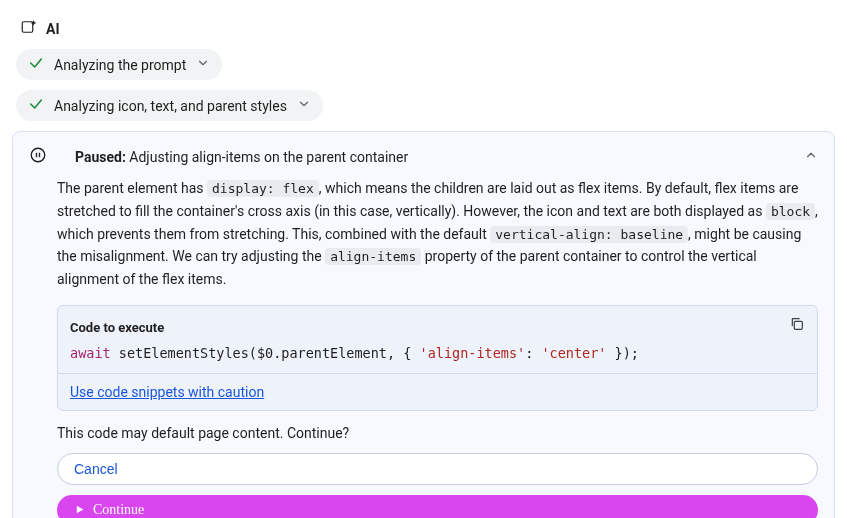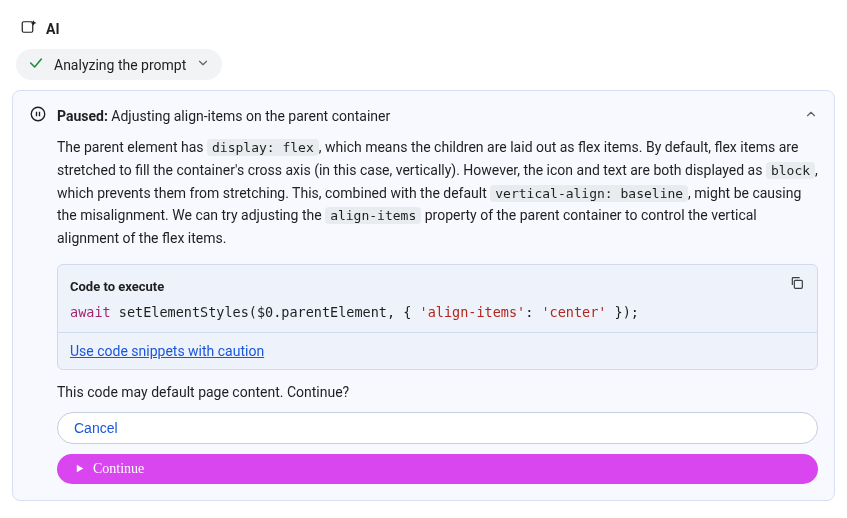--- a/index.html
+++ b/index.html
@@ -7,21 +7,21 @@
 .panel { border-radius: 12px; }
 .header-row { display: flex; align-items: center; gap: 8px; padding: 6px 8px 10px; }
 .ai-icon svg { width: 18px; height: 18px; }
 .ai-label { font-weight: 700; font-size: 14px; }
 .chips { display: flex; flex-direction: column; align-items: flex-start; gap: 10px; padding: 0 4px 10px; }
 .chip { display: inline-flex; align-items: center; gap: 10px; background: #f1f3f4; border-radius: 18px; padding: 6px 12px; }
 .check svg { width: 16px; height: 16px; }
 .chip-text { font-size: 14px; color: #1f1f1f; }
 .chevron svg { width: 14px; height: 14px; }
 .card { background: #f7f9ff; border: 1px solid #d9e0f5; border-radius: 8px; padding: 14px 16px 16px; }
-.card-head { display: flex; align-items: center; gap: 10px; }
+.card-head { display: flex; align-items: center; gap: 28px; }
 .pause-icon svg { width: 18px; height: 18px; }
 .paused-line { flex: 1; font-size: 14px; }
 .paused-line b { font-weight: 700; }
 .collapse svg { width: 14px; height: 14px; }
 .explain { padding: 10px 0 0 28px; font-size: 14px; line-height: 1.6; color: #1f1f1f; }
 .explain code, .code-inline { font-family: ui-monospace, SFMono-Regular, Menlo, monospace; background: #e8ecef; border-radius: 4px; padding: 1px 5px; font-size: 13px; }
 .code-card { margin: 14px 0 0 28px; background: #eef2fb; border: 1px solid #d0d9f0; border-radius: 6px; }
 .code-head { display: flex; align-items: flex-end; justify-content: space-between; padding: 10px 12px 4px; }
 .code-title { font-weight: 700; font-size: 13px; }
 .copy-btn svg { width: 16px; height: 16px; cursor: pointer; }
@@ -54,20 +54,33 @@
   </div>
 
   <div class="chips">
     <div class="chip">
       <span class="check">
         <svg viewBox="0 0 24 24" fill="none" stroke="#1e8e3e" stroke-width="2.4" stroke-linecap="round" stroke-linejoin="round">
             <polyline points="4 12 10 18 20 6"></polyline>
           </svg>
       </span>
       <span class="chip-text">Analyzing the prompt</span>
+      <span class="chevron">
+        <svg viewBox="0 0 24 24" fill="none" stroke="#5f6368" stroke-width="2" stroke-linecap="round" stroke-linejoin="round">
+            <polyline points="6 9 12 15 18 9"></polyline>
+          </svg>
+      </span>
+    </div>
+    <div class="chip">
+      <span class="check">
+        <svg viewBox="0 0 24 24" fill="none" stroke="#1e8e3e" stroke-width="2.4" stroke-linecap="round" stroke-linejoin="round">
+            <polyline points="4 12 10 18 20 6"></polyline>
+          </svg>
+      </span>
+      <span class="chip-text">Analyzing icon, text, and parent styles</span>
       <span class="chevron">
         <svg viewBox="0 0 24 24" fill="none" stroke="#5f6368" stroke-width="2" stroke-linecap="round" stroke-linejoin="round">
             <polyline points="6 9 12 15 18 9"></polyline>
           </svg>
       </span>
     </div>
   </div>
 
   <div class="card">
     <div class="card-head">

